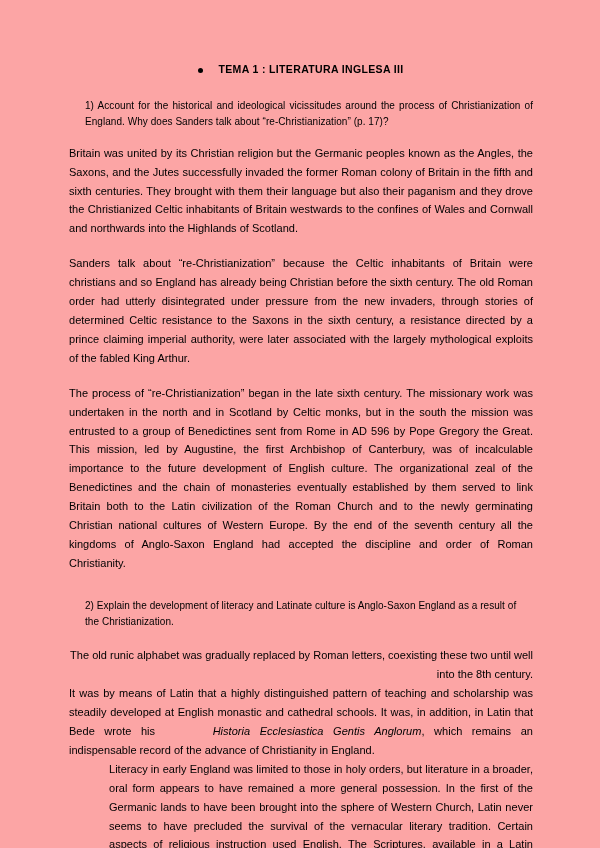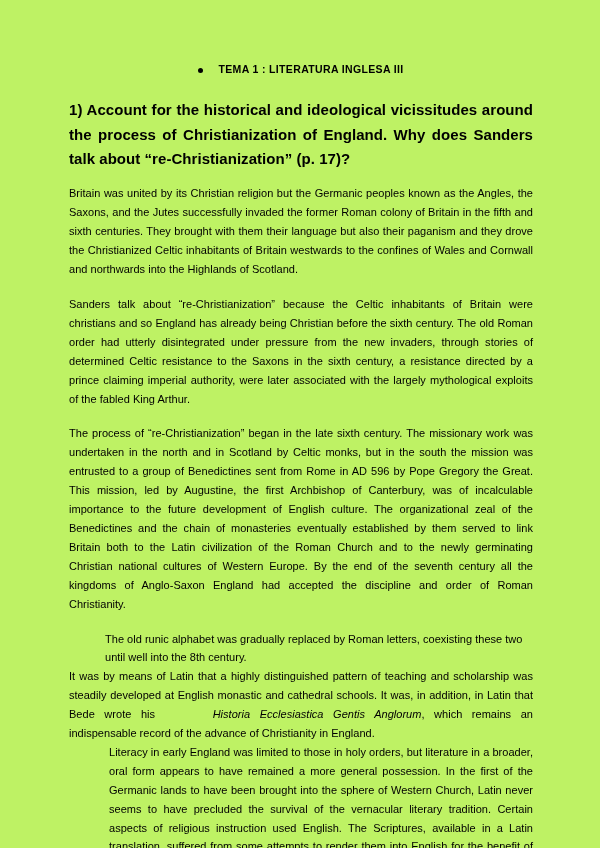--- a/index.html
+++ b/index.html
@@ -11,21 +11,21 @@
     width: 600px;
     height: 848px;
     font-family: "Liberation Sans", sans-serif;
     color: #000000;
     -webkit-font-smoothing: antialiased;
   }
   .page {
     position: relative;
     width: 600px;
     height: 848px;
-    background: #bef264;
+    background: #fca5a5;
     box-sizing: border-box;
     padding: 18px;
     overflow: hidden;
   }
   .content {
     position: absolute;
     left: 69px;
     top: 62px;
     width: 464px;
   }
@@ -49,25 +49,25 @@
   .doc-title {
     font-size: 10.5px;
     font-weight: bold;
     letter-spacing: 0.35px;
     line-height: 1.35;
     white-space: nowrap;
   }
 
   
   .q-heading {
-    font-size: 15px;
-    font-weight: bold;
+    font-size: 10px;
+    font-weight: normal;
     line-height: 1.63;
     text-align: justify;
-    margin: 0 0 13px 0;
+    margin: 0 0 13px 16px;
     letter-spacing: 0.05px;
   }
   .q-heading.q2 {
     margin-top: 25px;
     margin-bottom: 16px;
     text-align: left;
   }
 
   
   .para {
@@ -77,23 +77,22 @@
     text-justify: inter-word;
     margin: 0 0 16px 0;
     letter-spacing: 0.02px;
   }
   .para:last-child { margin-bottom: 0; margin-left: 40px; }
 
   .para.flow {
     margin-bottom: 0;
   }
   .para.lead-left {
-    text-align: left;
+    text-align: right;
     margin-bottom: 0;
-    margin-left: 36px;
   }
 
   .block-flow > .para { margin-bottom: 0; }
 
   em.title-italic {
     font-style: italic;
     margin-left: 48px;
   }
 </style>
 </head>
@@ -108,20 +107,21 @@
     </div>
 
     <h2 class="q-heading">1) Account for the historical and ideological vicissitudes around the process of Christianization of England. Why does Sanders talk about “re-Christianization” (p. 17)?</h2>
 
     <p class="para">Britain was united by its Christian religion but the Germanic peoples known as the Angles, the Saxons, and the Jutes successfully invaded the former Roman colony of Britain in the fifth and sixth centuries. They brought with them their language but also their paganism and they drove the Christianized Celtic inhabitants of Britain westwards to the confines of Wales and Cornwall and northwards into the Highlands of Scotland.</p>
 
     <p class="para">Sanders talk about “re-Christianization” because the Celtic inhabitants of Britain were christians and so England has already being Christian before the sixth century. The old Roman order had utterly disintegrated under pressure from the new invaders, through stories of determined Celtic resistance to the Saxons in the sixth century, a resistance directed by a prince claiming imperial authority, were later associated with the largely mythological exploits of the fabled King Arthur.</p>
 
     <p class="para">The process of “re-Christianization” began in the late sixth century. The missionary work was undertaken in the north and in Scotland by Celtic monks, but in the south the mission was entrusted to a group of Benedictines sent from Rome in AD 596 by Pope Gregory the Great. This mission, led by Augustine, the first Archbishop of Canterbury, was of incalculable importance to the future development of English culture. The organizational zeal of the Benedictines and the chain of monasteries eventually established by them served to link Britain both to the Latin civilization of the Roman Church and to the newly germinating Christian national cultures of Western Europe. By the end of the seventh century all the kingdoms of Anglo-Saxon England had accepted the discipline and order of Roman Christianity.</p>
 
+    <h2 class="q-heading q2">2) Explain the development of literacy and Latinate culture is Anglo-Saxon England as a result of the Christianization.</h2>
 
     <div class="block-flow">
       <p class="para lead-left">The old runic alphabet was gradually replaced by Roman letters, coexisting these two until well into the 8th century.</p>
 
       <p class="para flow"><span>It was by means of Latin that a highly distinguished pattern of teaching and scholarship was steadily developed at English monastic and cathedral schools. It was, in addition, in Latin that Bede wrote his </span><em class="title-italic">Historia Ecclesiastica Gentis Anglorum</em><span>, which remains an indispensable record of the advance of Christianity in England.</span></p>
 
       <p class="para flow">Literacy in early England was limited to those in holy orders, but literature in a broader, oral form appears to have remained a more general possession. In the first of the Germanic lands to have been brought into the sphere of Western Church, Latin never seems to have precluded the survival of the vernacular literary tradition. Certain aspects of religious instruction used English. The Scriptures, available in a Latin translation, suffered from some attempts to render them into English for the benefit of those who were deficient in Latin.</p>
     </div>
 
   </div>

